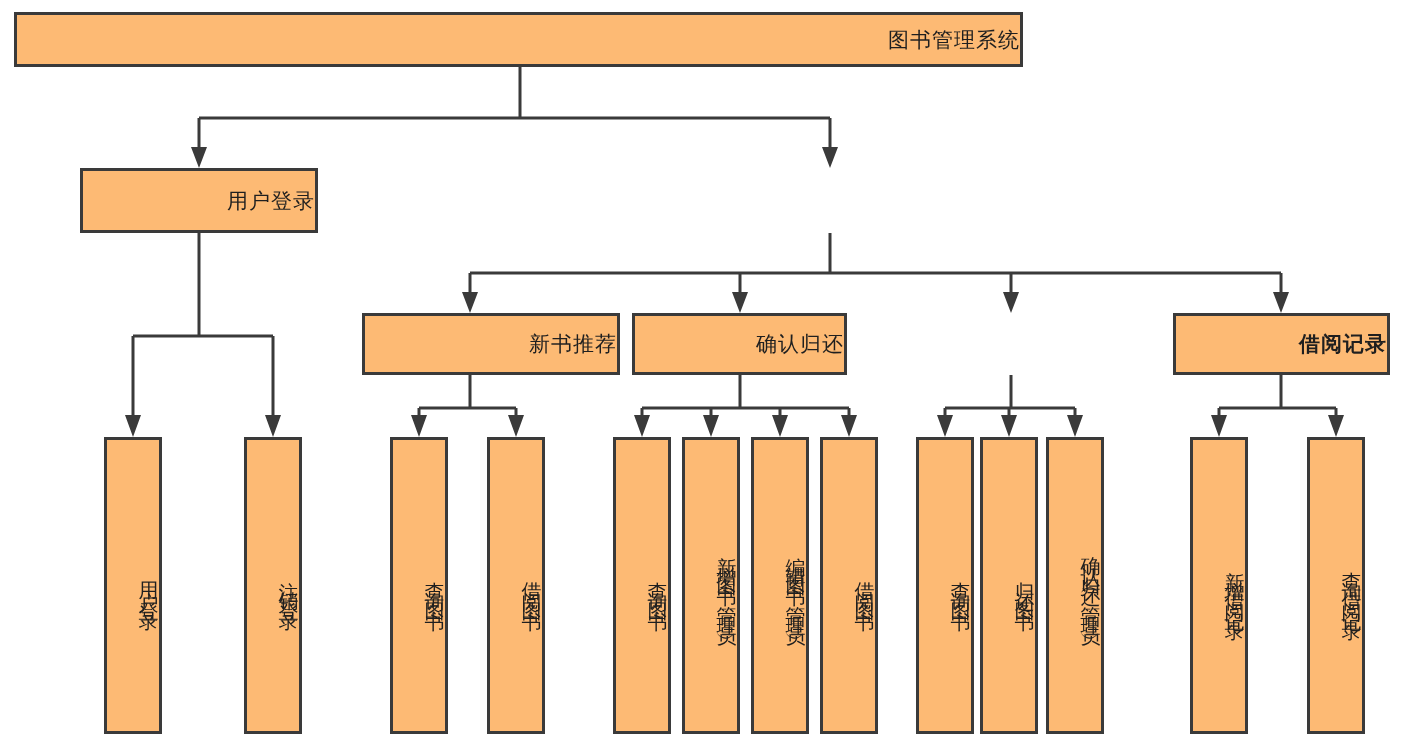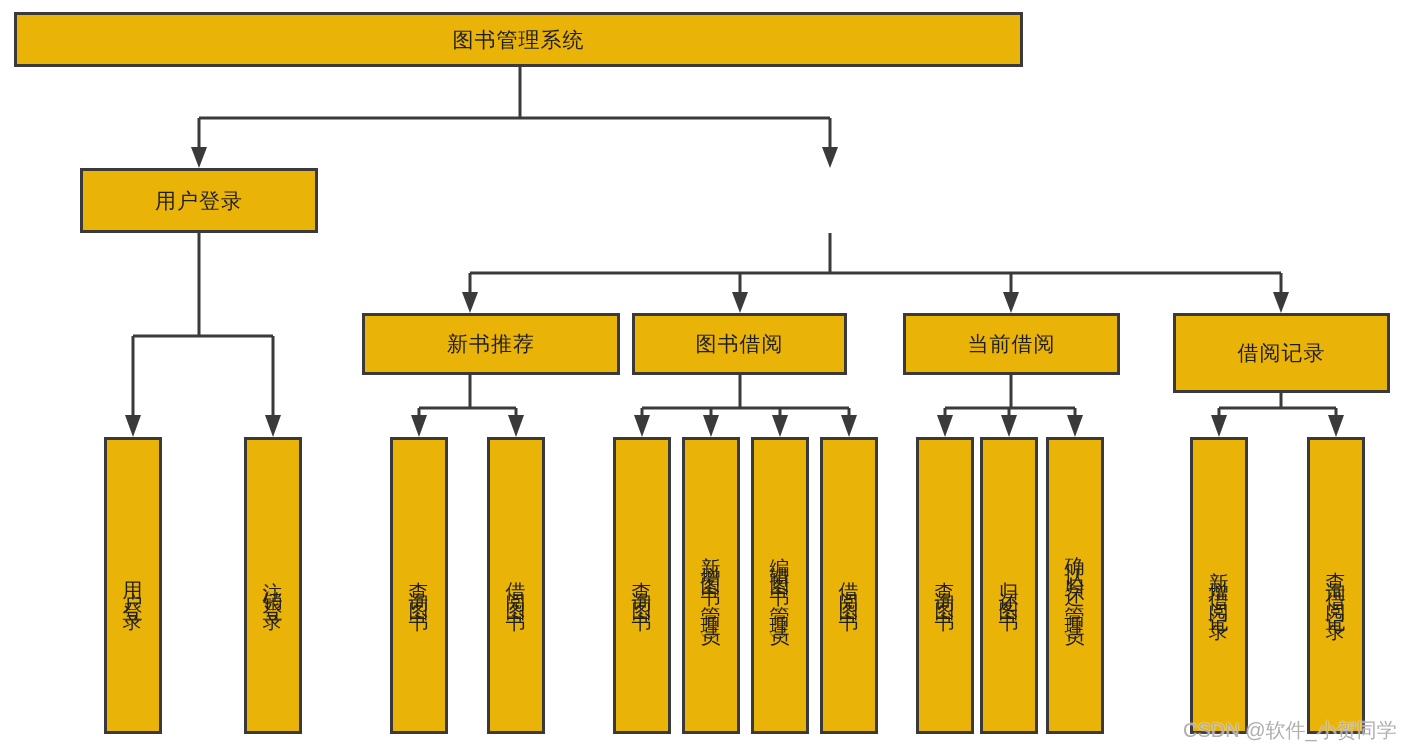--- a/index.html
+++ b/index.html
@@ -20,24 +20,24 @@
     position: absolute;
     left: 0;
     top: 0;
     width: 1405px;
     height: 747px;
   }
   .node {
     position: absolute;
     box-sizing: border-box;
     border: 3px solid #3a3a3a;
-    background: #eab308;
+    background: #fdba74;
     display: flex;
     align-items: center;
-    justify-content: center;
+    justify-content: flex-end;
   }
   .head .label {
     font-size: 21px;
     letter-spacing: 1px;
     white-space: nowrap;
   }
   .root-box .label {
     font-size: 21px;
     letter-spacing: 1px;
   }
@@ -49,21 +49,21 @@
     letter-spacing: 10px;
     white-space: nowrap;
   }
   
   .root-box        { left: 14px;   top: 12px;  width: 1009px; height: 55px; }
   .n-user-login    { left: 80px;   top: 168px; width: 238px;  height: 65px; }
   .n-book-mgmt     { left: 712px;  top: 168px; width: 235px;  height: 65px; }
   .n-new-rec       { left: 362px;  top: 313px; width: 258px;  height: 62px; }
   .n-book-borrow   { left: 632px;  top: 313px; width: 215px;  height: 62px; }
   .n-cur-borrow    { left: 903px;  top: 313px; width: 217px;  height: 62px; }
-  .n-borrow-rec    { left: 1173px; top: 313px; width: 217px;  height: 80px; }
+  .n-borrow-rec    { left: 1173px; top: 313px; width: 217px;  height: 62px; font-weight: bold; }
   .leaf            { top: 437px;  width: 58px; height: 297px; }
   .lf-1  { left: 104px;  }
   .lf-2  { left: 244px;  }
   .lf-3  { left: 390px;  }
   .lf-4  { left: 487px;  }
   .lf-5  { left: 613px;  }
   .lf-6  { left: 682px;  }
   .lf-7  { left: 751px;  }
   .lf-8  { left: 820px;  }
   .lf-9  { left: 916px;  }
@@ -123,24 +123,21 @@
   </div>
 
   <div class="node head n-user-login">
     <span class="label">用户登录</span>
   </div>
 
   <div class="node head n-new-rec">
     <span class="label">新书推荐</span>
   </div>
   <div class="node head n-book-borrow">
-    <span class="label">图书借阅</span>
-  </div>
-  <div class="node head n-cur-borrow">
-    <span class="label">当前借阅</span>
+    <span class="label">确认归还</span>
   </div>
   <div class="node head n-borrow-rec">
     <span class="label">借阅记录</span>
   </div>
 
   <div class="node leaf lf-1">
     <span class="label">用户登录</span>
   </div>
   <div class="node leaf lf-2">
     <span class="label">注销登录</span>
@@ -176,15 +173,14 @@
     <span class="label">确认归还（管理员）</span>
   </div>
 
   <div class="node leaf lf-12">
     <span class="label">新增借阅记录</span>
   </div>
   <div class="node leaf lf-13">
     <span class="label">查询借阅记录</span>
   </div>
 
-  <div id="watermark">CSDN @软件_小贺同学</div>
 
 </div>
 
 </body></html>

